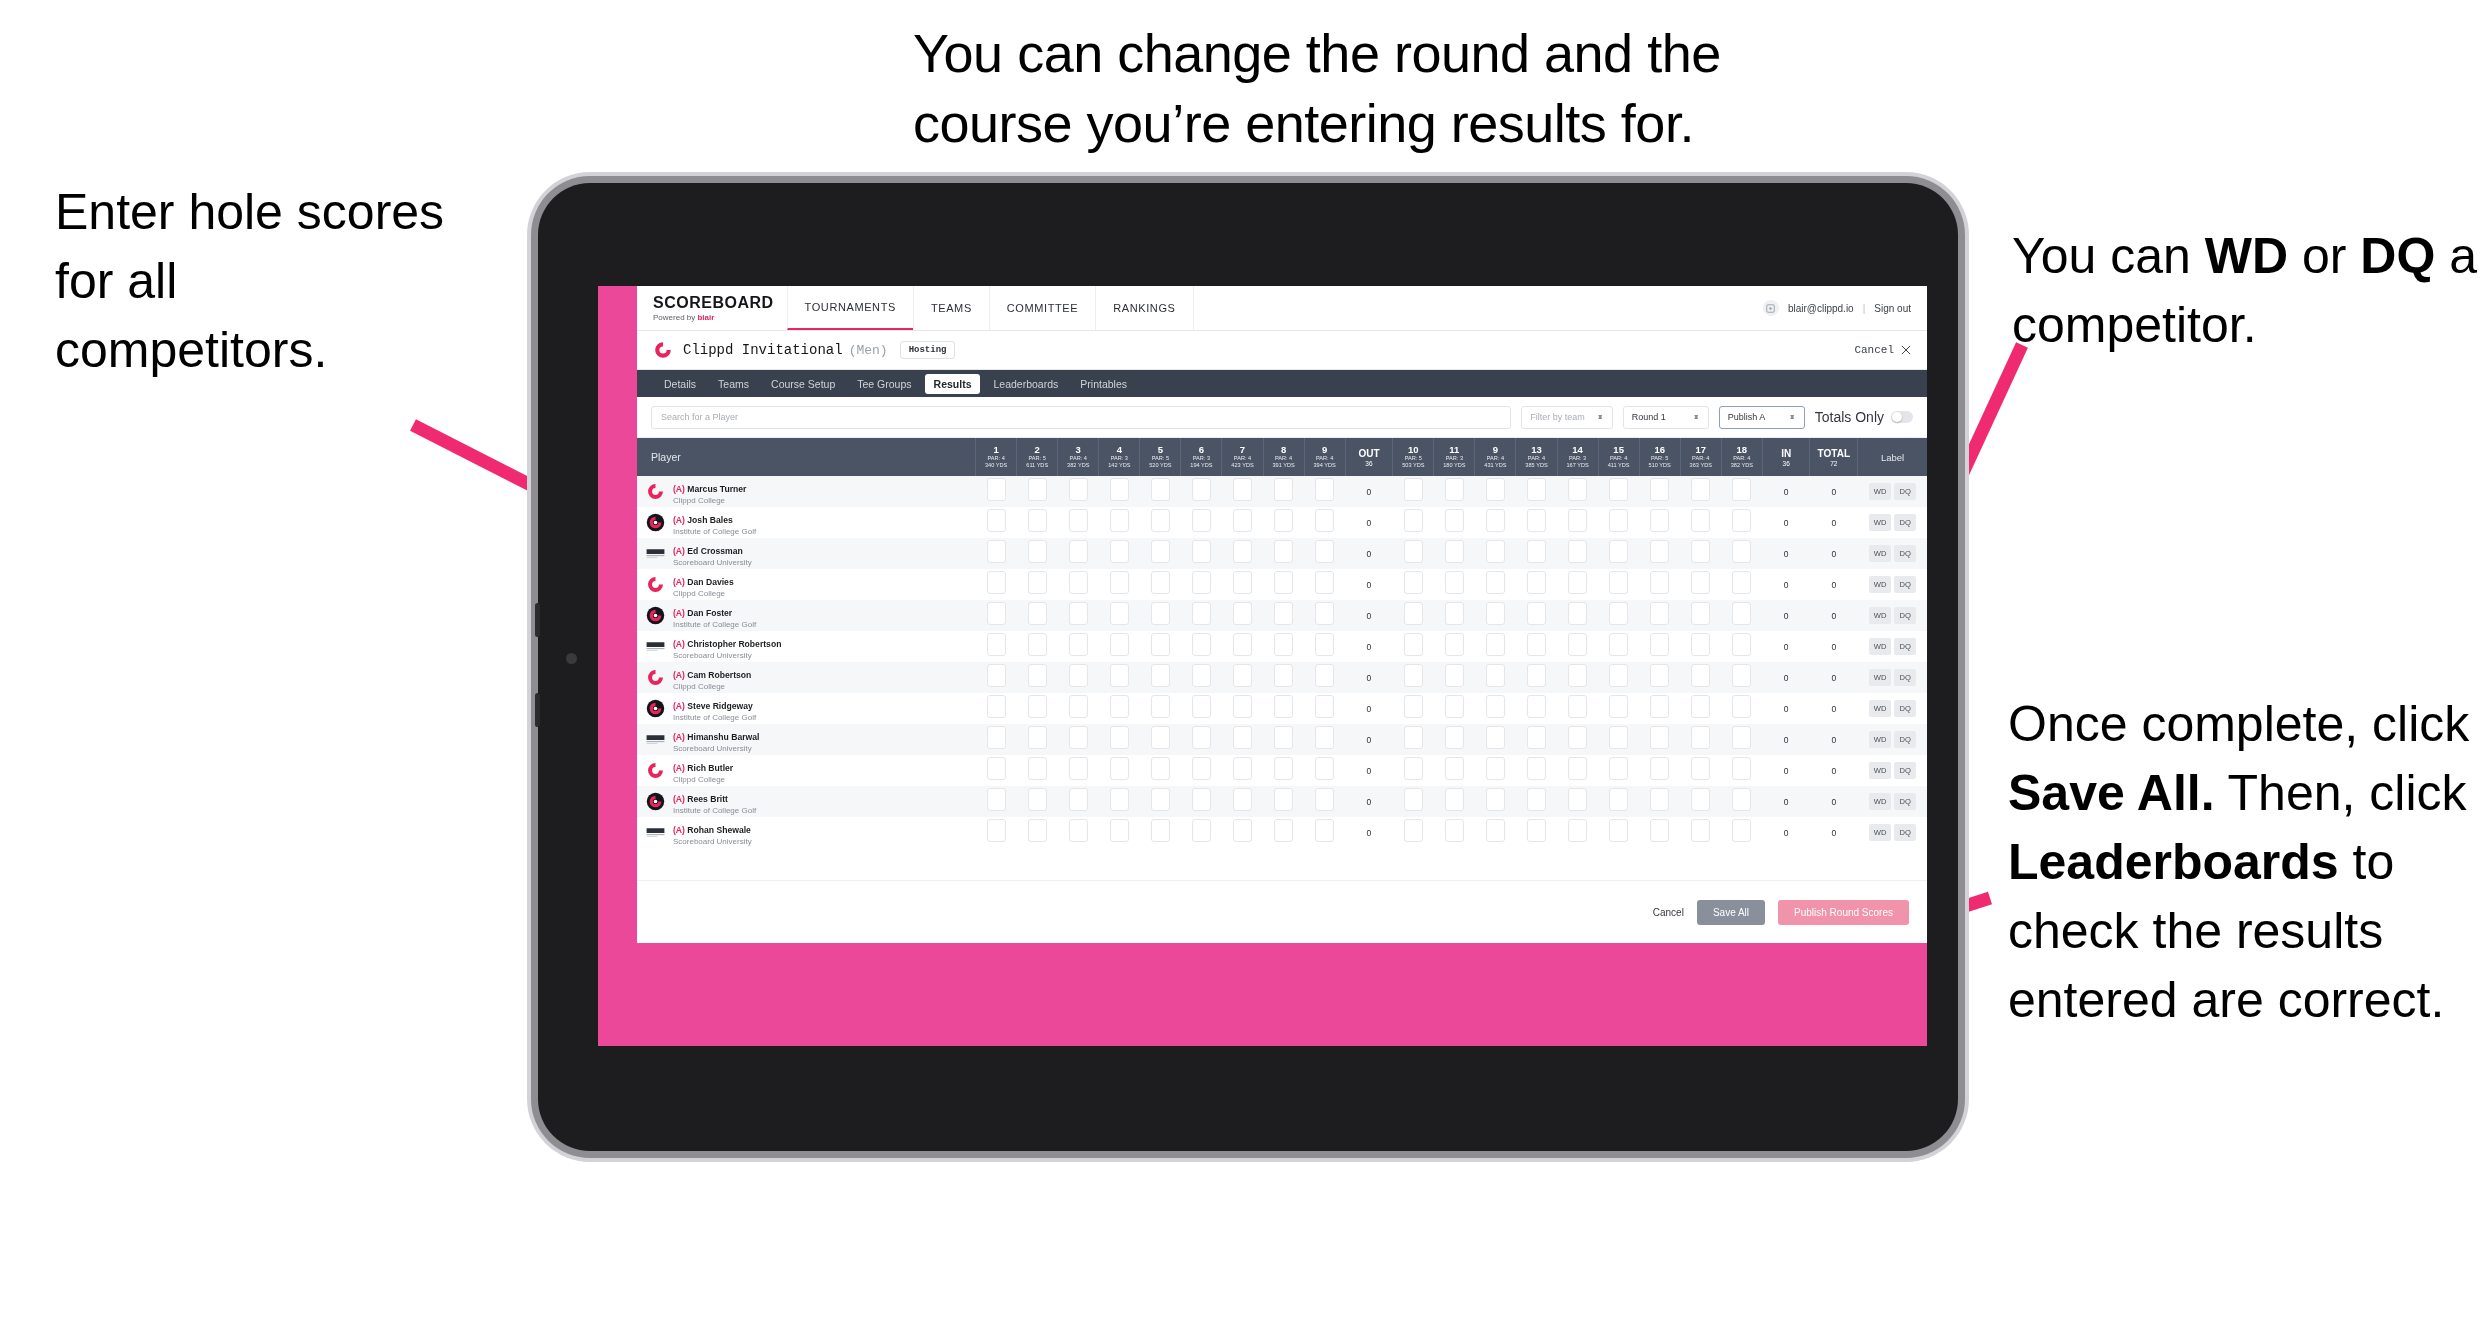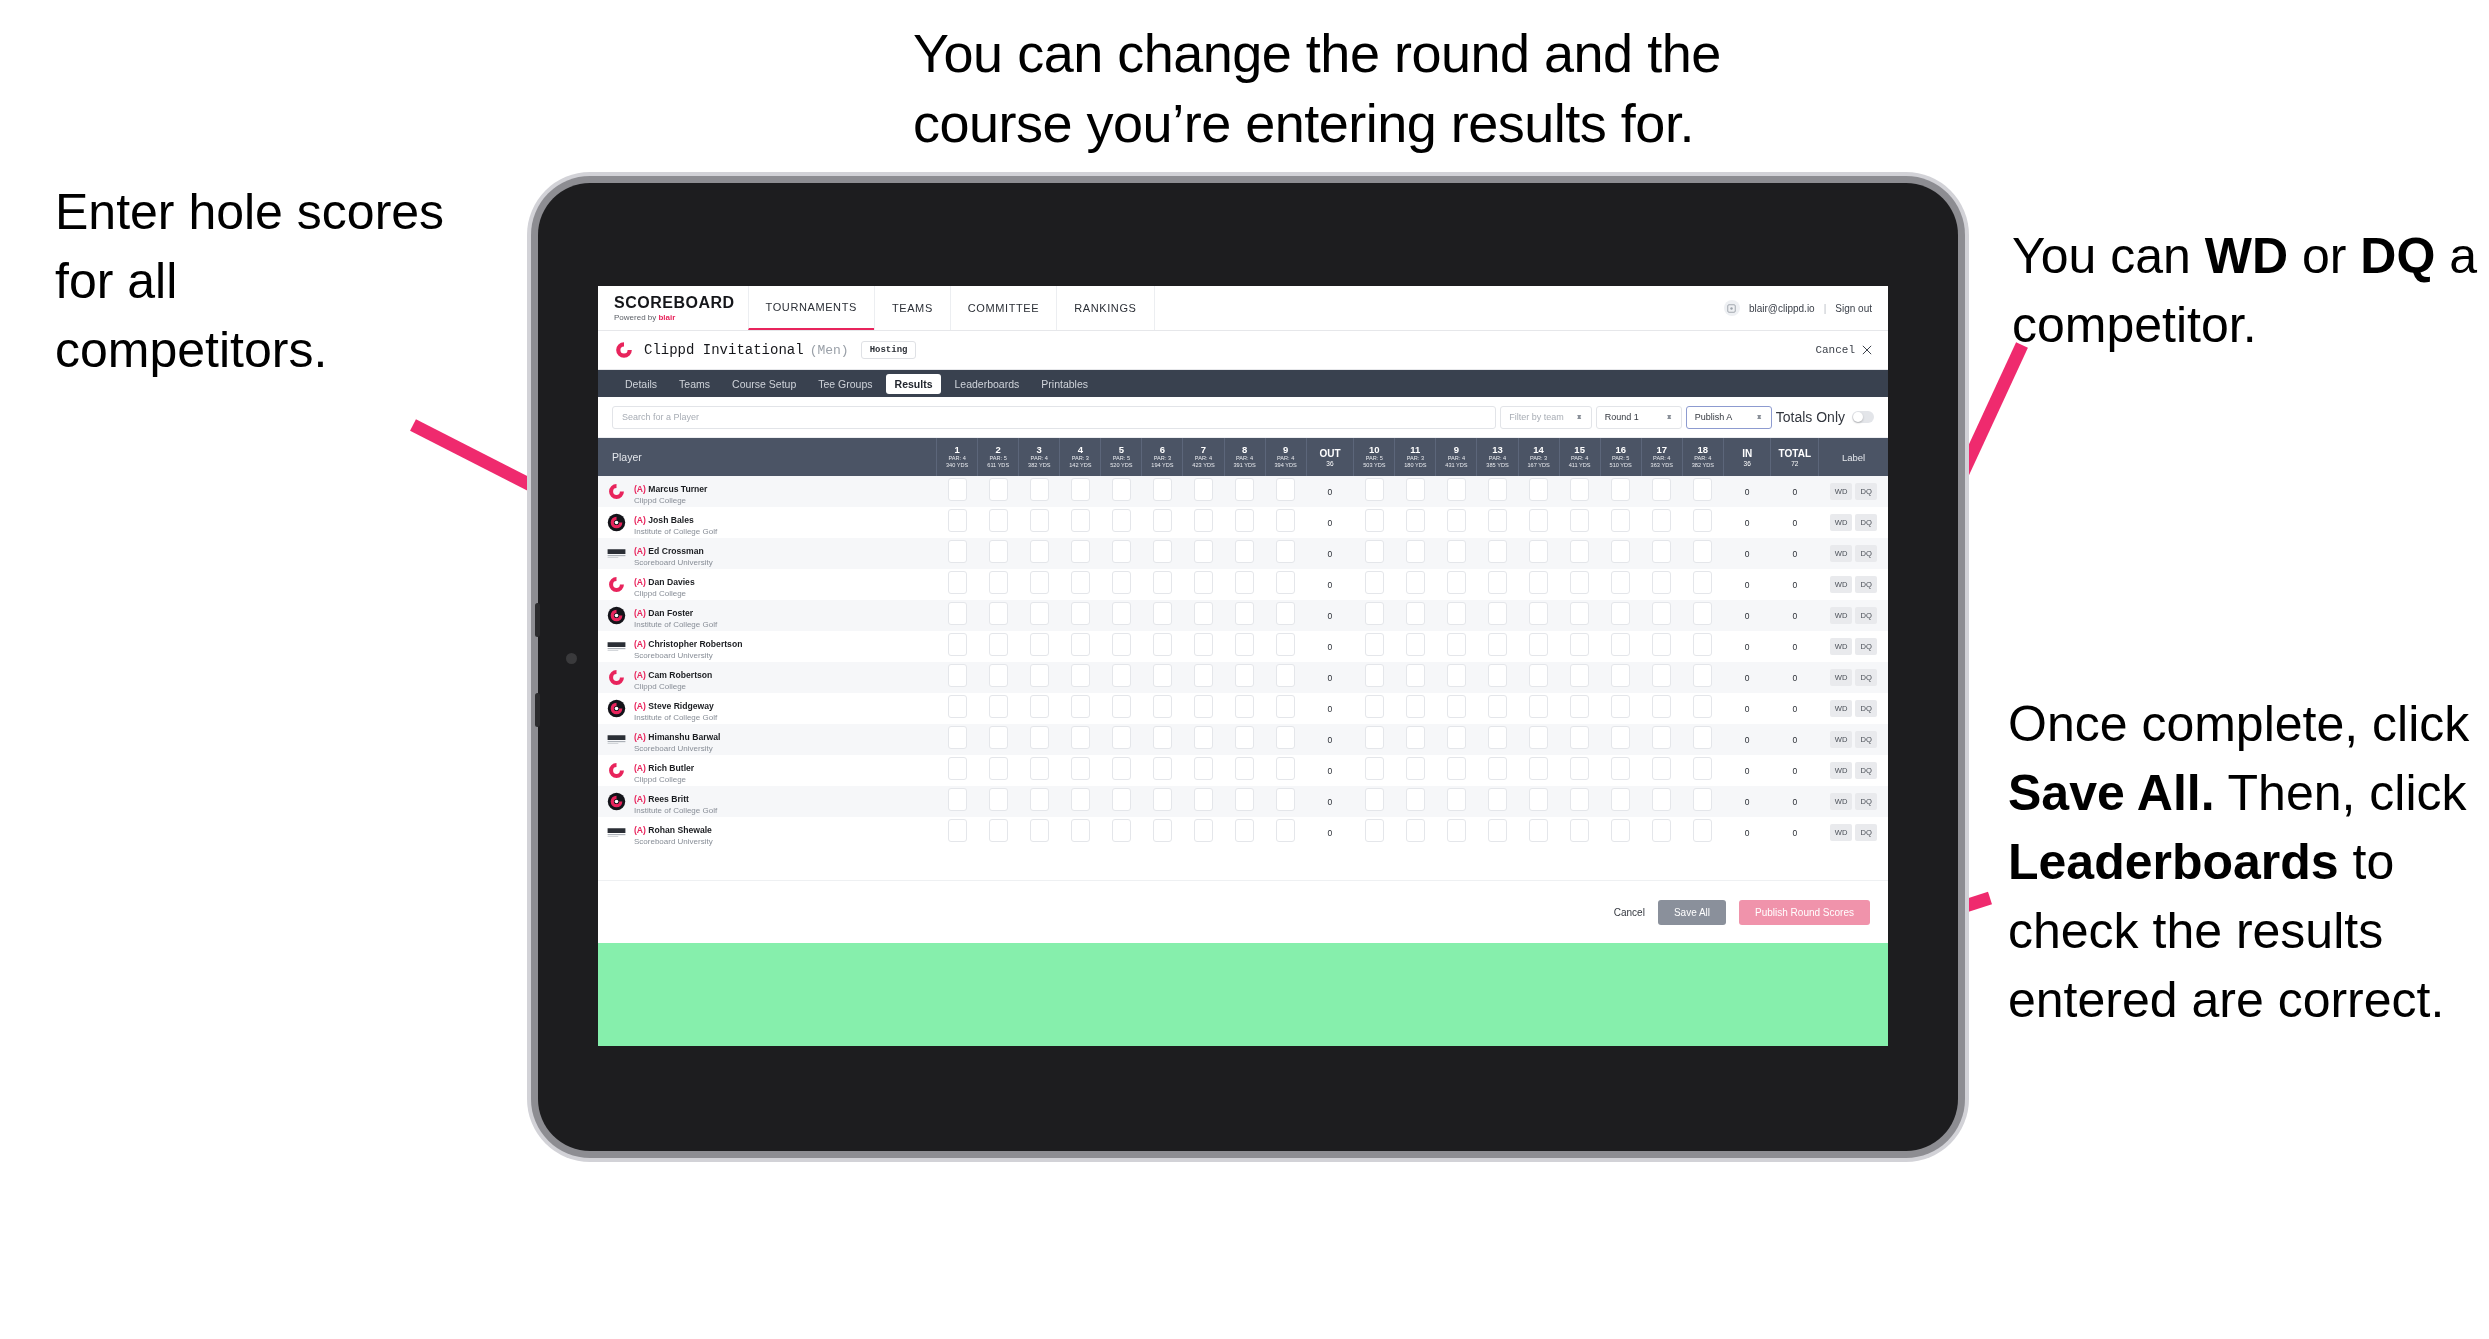--- a/index.html
+++ b/index.html
@@ -33,21 +33,21 @@
   .arrow-svg{position:absolute;left:0;top:0;width:2489px;height:1339px;pointer-events:none;}
 
   
   .tablet{
     position:absolute;left:538px;top:183px;width:1420px;height:968px;
     background:#1d1d1f;border-radius:52px;
     box-shadow:0 0 0 7px #8d8d92, 0 0 0 11px #d2d2d7;
   }
   .tablet-inner{
     position:absolute;left:60px;top:103px;width:1290px;height:760px;
-    background:#86efac;overflow:hidden;
+    background:#ec4899;overflow:hidden;padding-left:39px;
   }
   .cam{position:absolute;left:28px;top:470px;width:11px;height:11px;border-radius:50%;background:#3a3a3c;}
   .btn-side{position:absolute;left:-3px;width:5px;border-radius:3px;background:#2b2b2d;}
 
   
   .topbar{height:44px;background:#fff;border-bottom:1px solid #e6e7ea;display:flex;align-items:stretch;}
   .logo{display:flex;flex-direction:column;justify-content:center;padding:0 14px 0 16px;}
   .logo-main{font-size:16px;font-weight:bold;letter-spacing:.5px;color:#15161a;line-height:1;
     font-family:"Liberation Sans Narrow","Liberation Sans",sans-serif;}
   .logo-sub{font-size:8px;color:#5b5f66;margin-top:2px;}
@@ -72,21 +72,21 @@
     margin-left:12px;border:1px solid #dfe1e5;border-radius:3px;padding:3px 8px;
     font-size:9px;font-weight:bold;color:#2b2f36;
   }
   .cancel{margin-left:auto;font-size:11px;color:#3c414a;display:flex;align-items:center;gap:7px;}
 
   .tabsbar{height:27px;background:#39414f;display:flex;align-items:center;padding:0 18px;gap:4px;}
   .tab{font-size:10.5px;color:#cfd3da;padding:4px 9px;border-radius:3px;}
   .tab.active{background:#ffffff;color:#22262e;font-weight:bold;}
 
   
-  .filterbar{height:40px;background:#fff;display:flex;align-items:center;padding:0 14px;gap:4px;border-bottom:1px solid #edeef1;}
+  .filterbar{height:40px;background:#fff;display:flex;align-items:center;padding:0 14px;gap:10px;border-bottom:1px solid #edeef1;}
   .search{
     flex:1;height:21px;border:1px solid #e2e4e8;border-radius:3px;display:flex;align-items:center;
     padding:0 9px;font-size:9px;color:#a8adb5;background:#fff;
   }
   .selbox{
     height:21px;border:1px solid #e2e4e8;border-radius:3px;display:flex;align-items:center;
     padding:0 8px;font-size:9px;color:#33373f;gap:12px;min-width:68px;justify-content:space-between;background:#fff;
   }
   .selbox.ph{color:#a8adb5;}
   .selbox.focus{border-color:#8d9bd0;}

